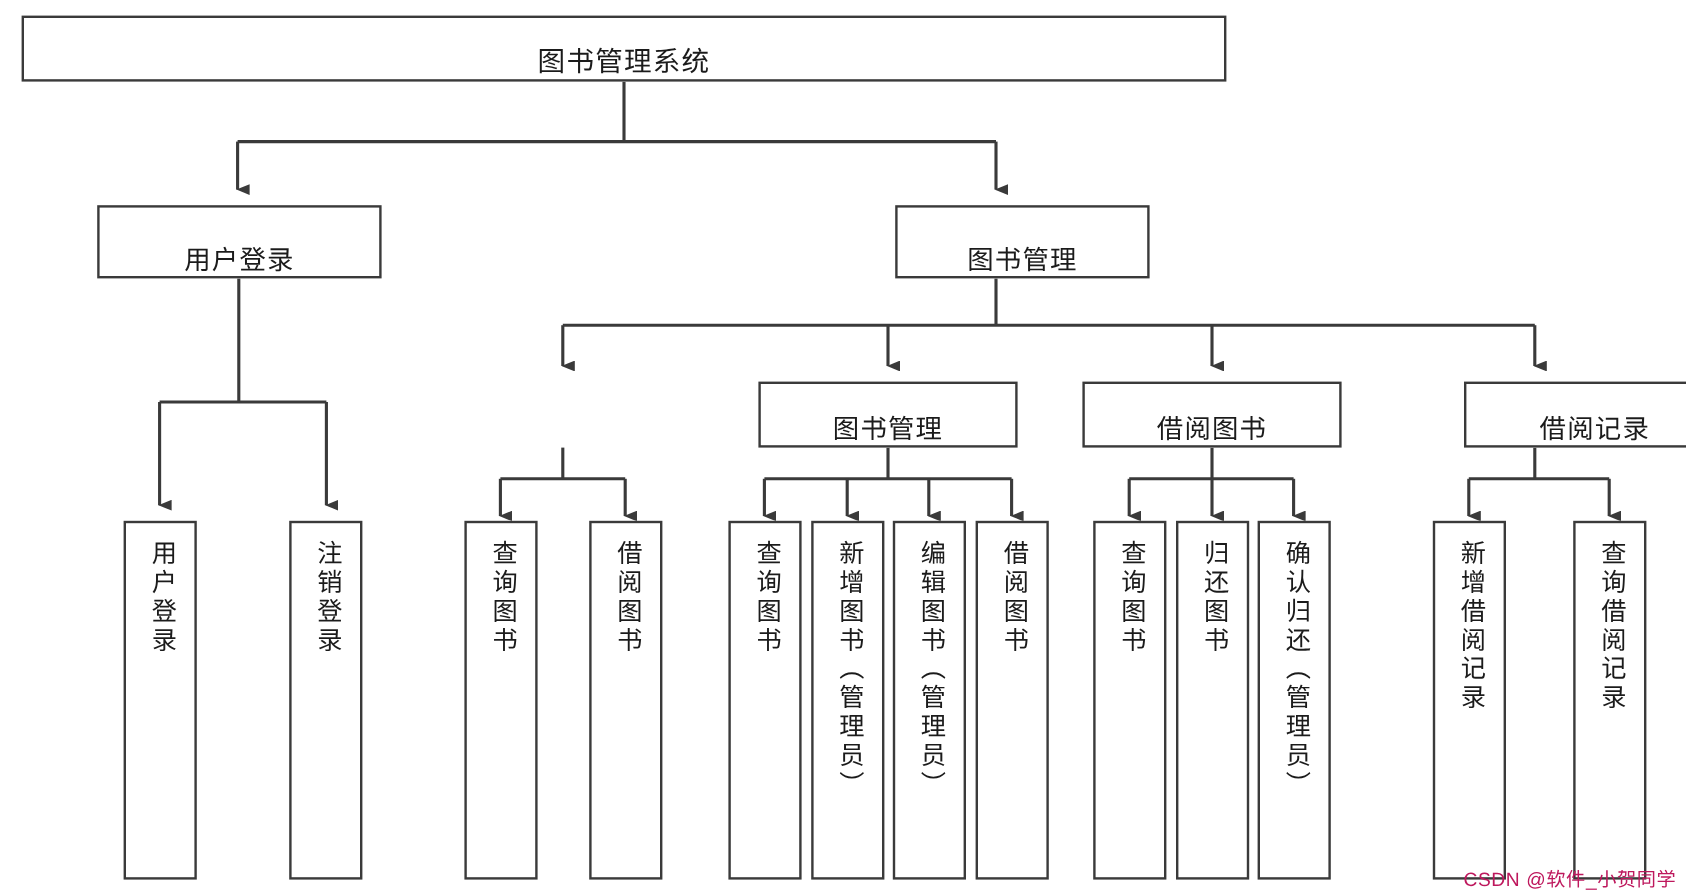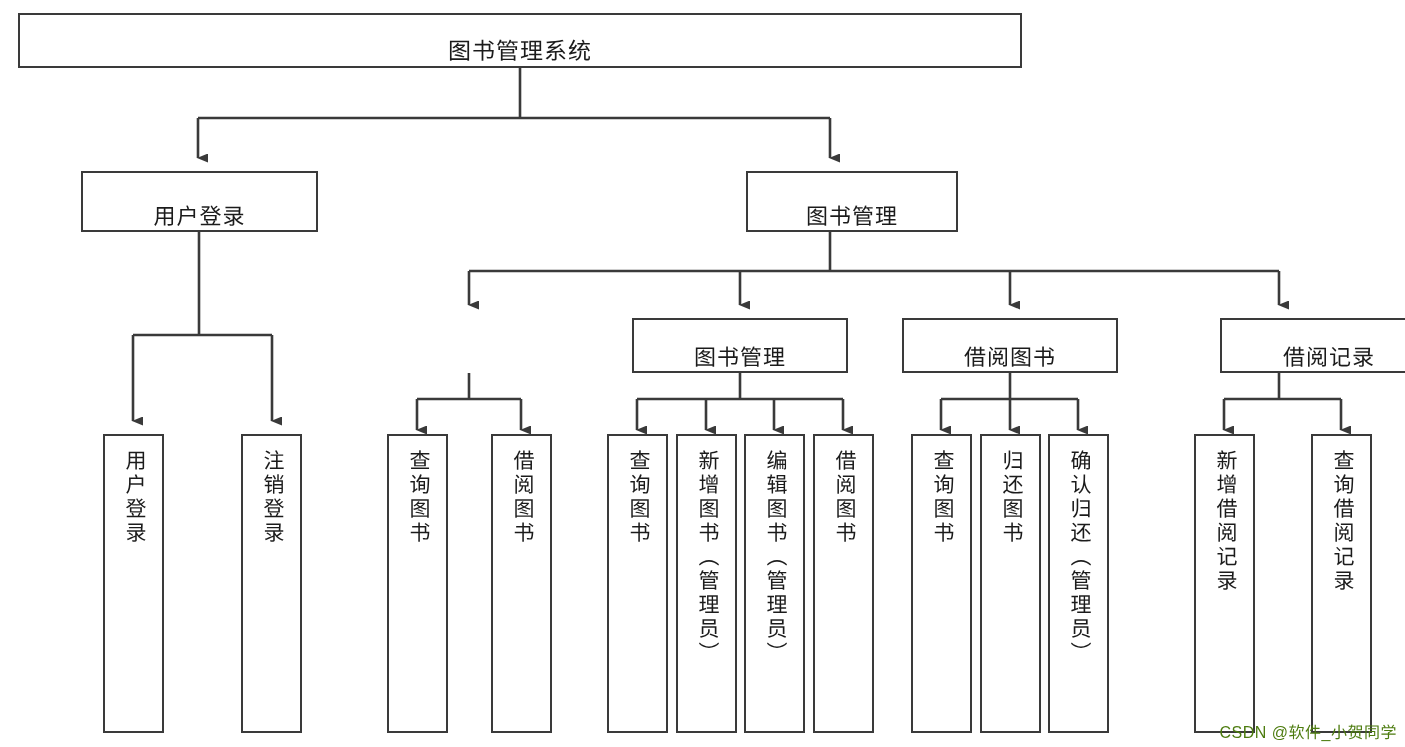--- a/index.html
+++ b/index.html
@@ -59,21 +59,21 @@
     display: block;
   }
   #root-node {
     font-size: 23px;
   }
   #watermark {
     position: absolute;
     right: 8px;
     bottom: 4px;
     font-size: 16px;
-    color: #4d7c0f;
+    color: #be185d;
     letter-spacing: 0.5px;
     white-space: nowrap;
     user-select: none;
   }
 </style>
 </head>
 <body>
 
 <div id="diagram-canvas">
 

